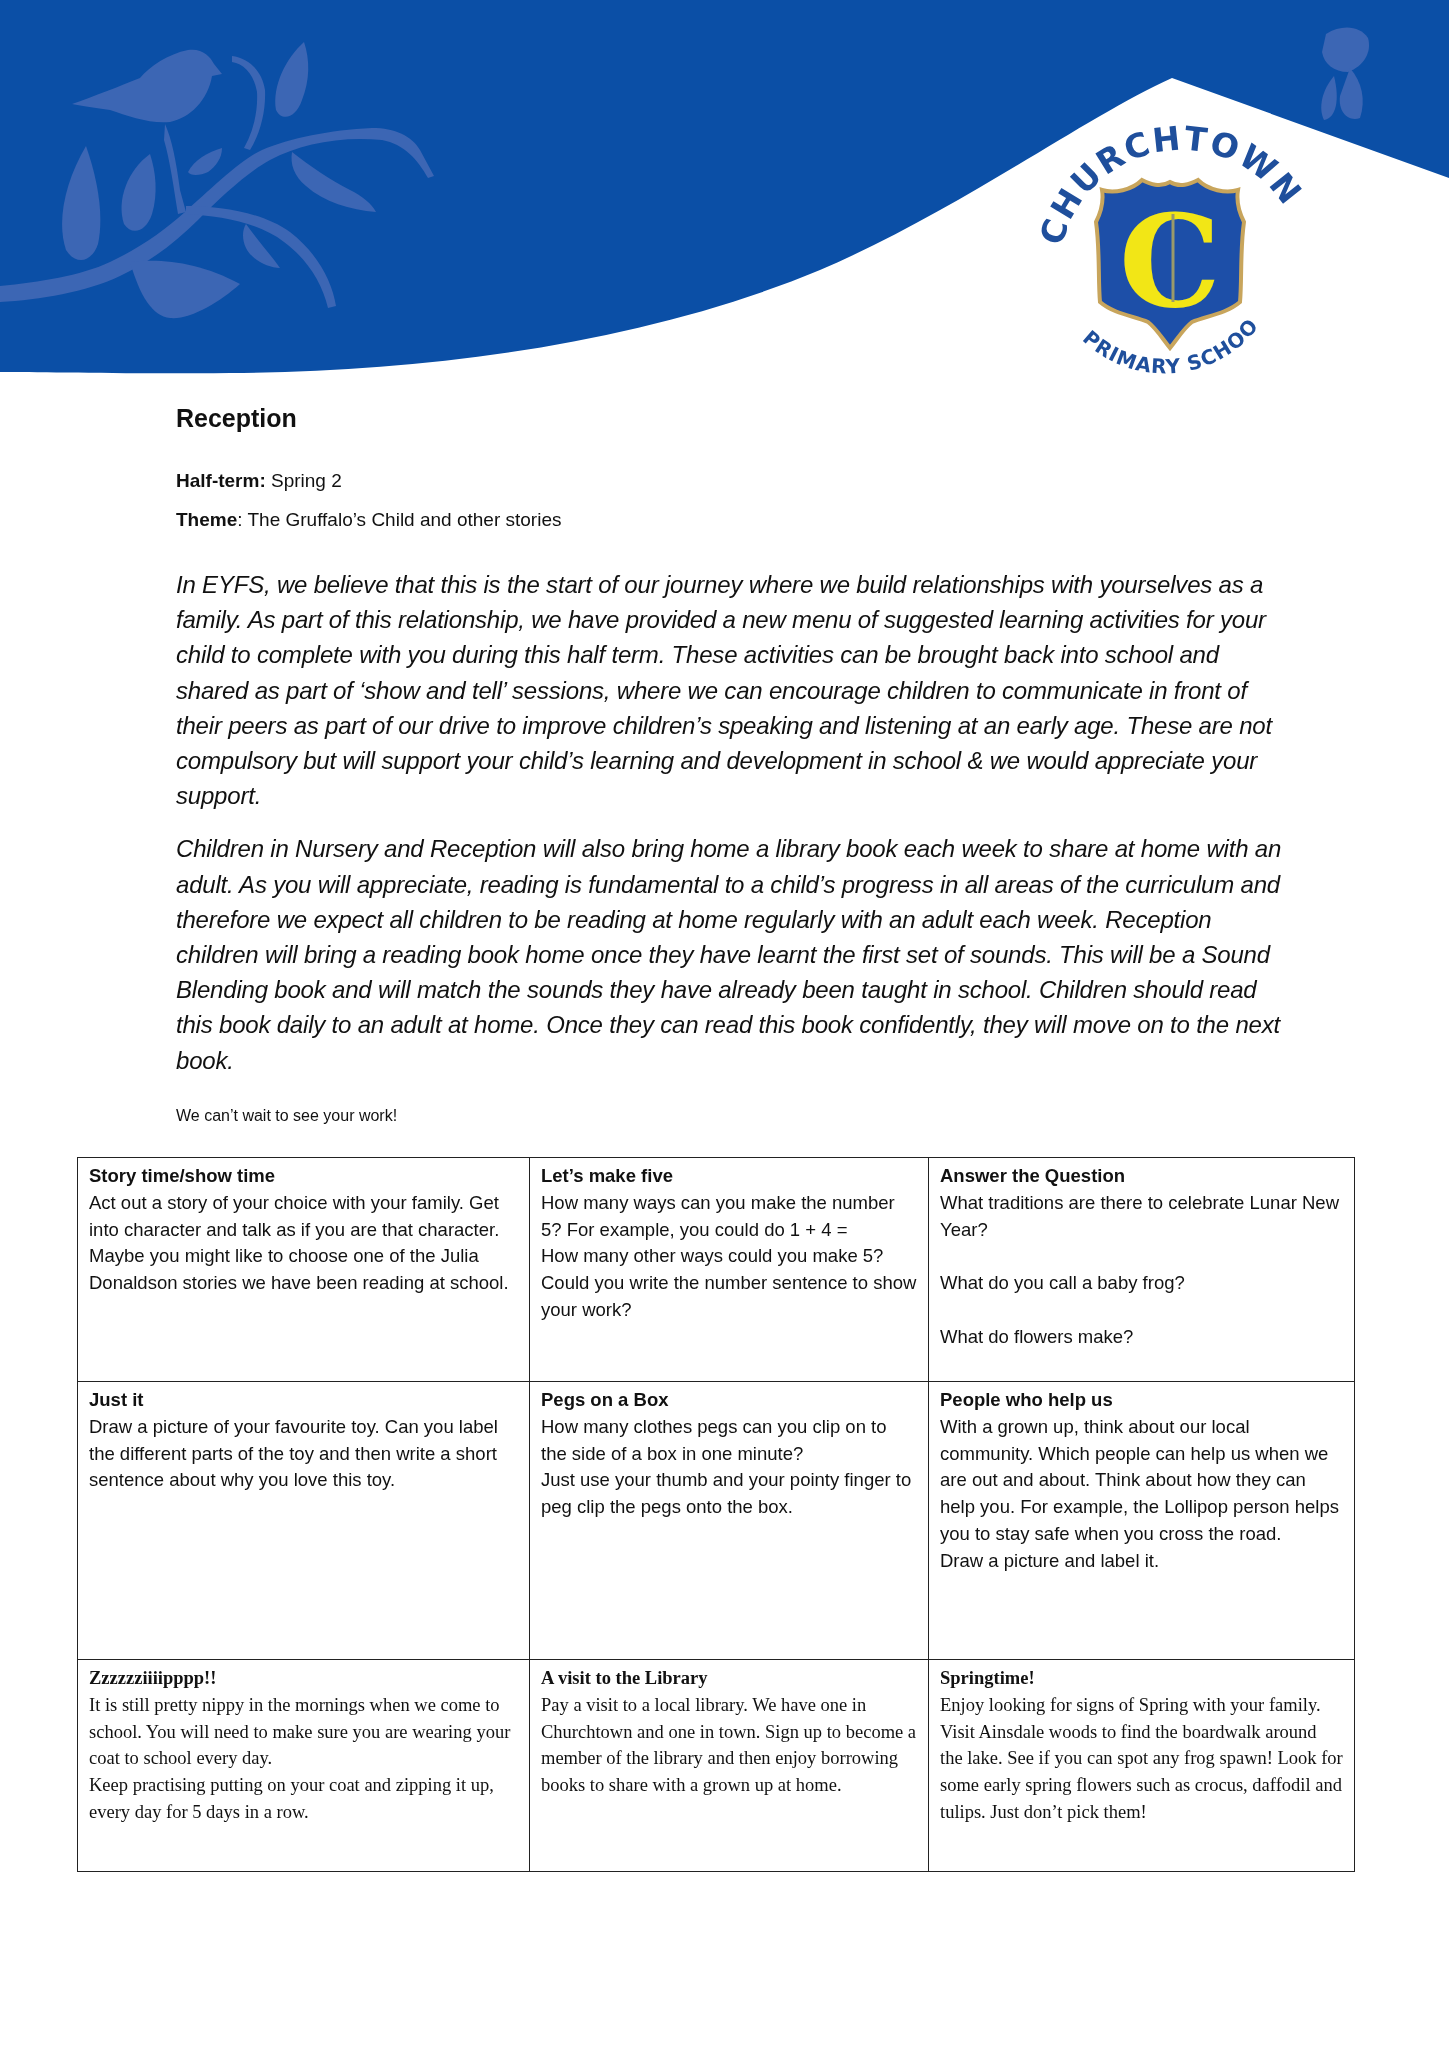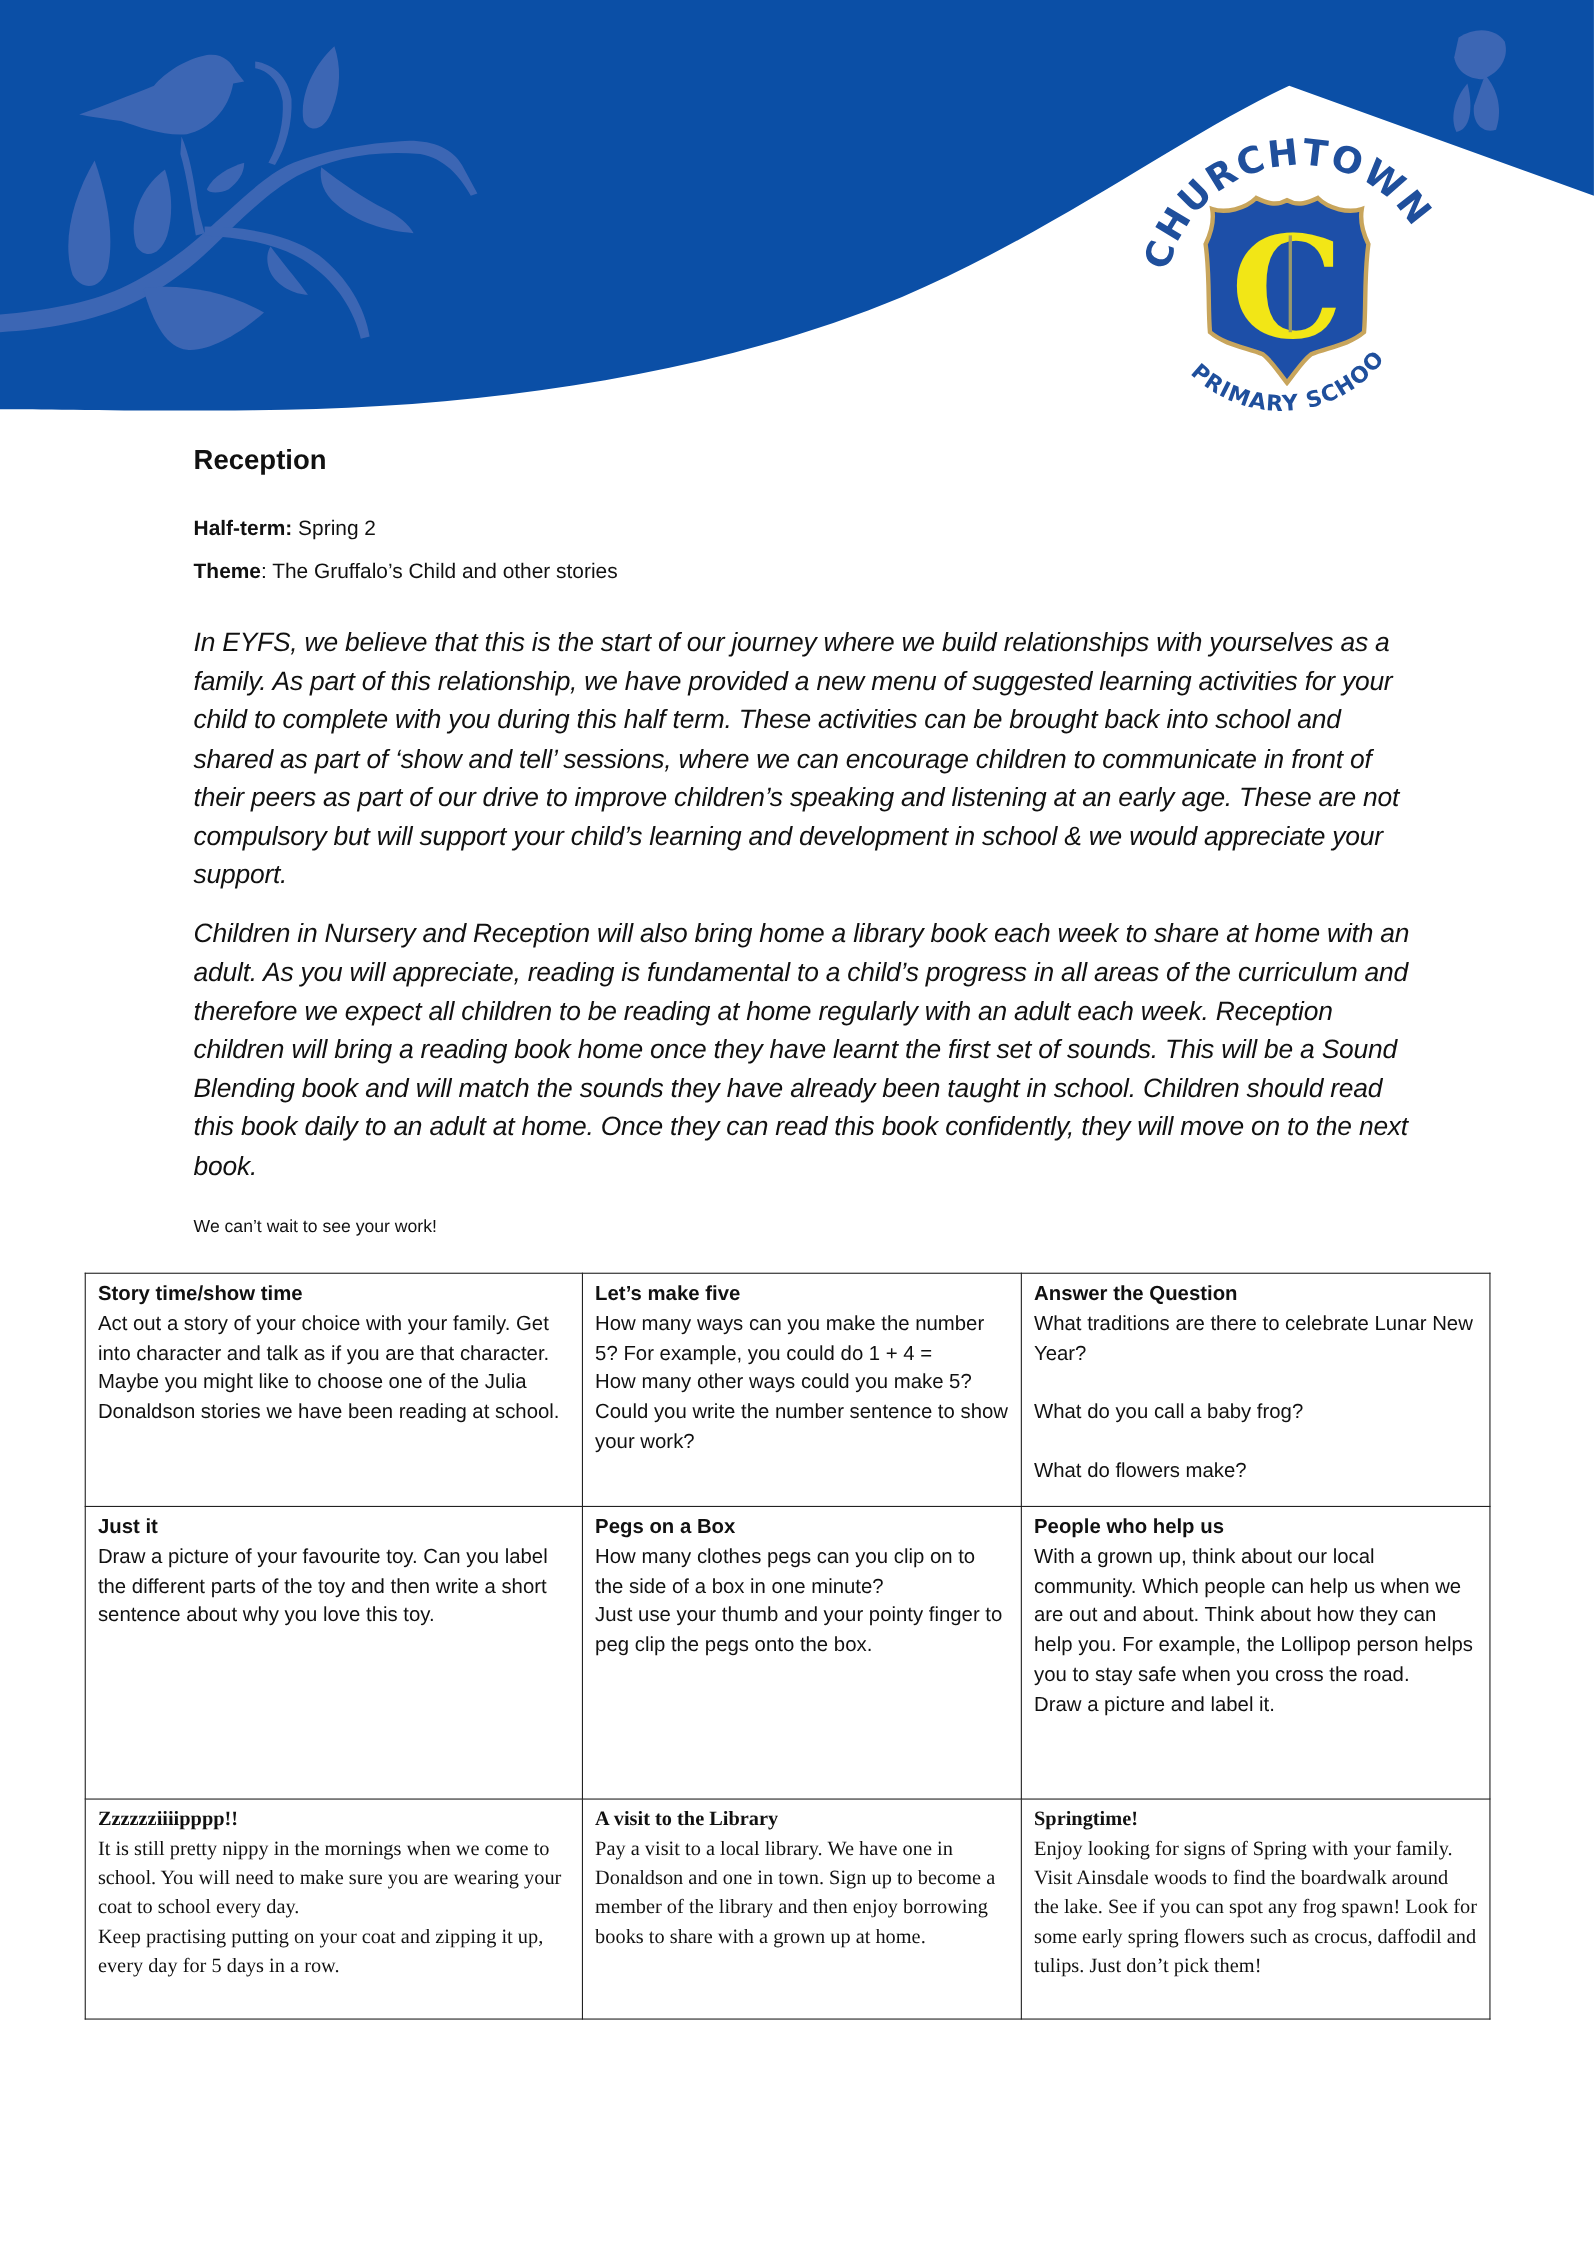--- a/index.html
+++ b/index.html
@@ -17,21 +17,21 @@
   .meta b { font-weight: bold; }
   .para { font-size: 24px; line-height: 35.2px; margin: 28px 0 0 0; letter-spacing: -0.2px; font-style: italic; }
   .para2 { margin-top: 18px; }
   .closing { font-size: 16px; margin-top: 20px; line-height: 35px; }
 
   table.activities {
     position: absolute; left: 77px; top: 1157px; width: 1277px;
     border-collapse: collapse; table-layout: fixed;
   }
   table.activities td {
-    border: 1.5px solid #222; vertical-align: top; padding: 5px 11px 4px 11px;
+    border: 1.5px solid #222; vertical-align: top; padding: 5px 11px 16px 11px;
     font-size: 18.5px; line-height: 26.8px;
   }
   table.activities col.c1 { width: 452px; }
   table.activities col.c2 { width: 399px; }
   table.activities col.c3 { width: 426px; }
   tr.r1 td { height: 202px; }
   tr.r2 td { height: 256px; }
   tr.r3 td { height: 190px; font-family: Liberation Serif, serif; }
   .cell-title { font-weight: bold; display: block; }
   .cell-body { white-space: pre-line; display: block; }
@@ -148,21 +148,21 @@
     </td>
   </tr>
   <tr class="r3">
     <td>
       <span class="cell-title">Zzzzzziiiipppp!!</span>
       <span class="cell-body">It is still pretty nippy in the mornings when we come to school. You will need to make sure you are wearing your coat to school every day.
 Keep practising putting on your coat and zipping it up, every day for 5 days in a row.</span>
     </td>
     <td>
       <span class="cell-title">A visit to the Library</span>
-      <span class="cell-body">Pay a visit to a local library. We have one in Donaldson and one in town. Sign up to become a member of the library and then enjoy borrowing books to share with a grown up at home.</span>
+      <span class="cell-body">Pay a visit to a local library. We have one in Churchtown and one in town. Sign up to become a member of the library and then enjoy borrowing books to share with a grown up at home.</span>
     </td>
     <td>
       <span class="cell-title">Springtime!</span>
       <span class="cell-body">Enjoy looking for signs of Spring with your family. Visit Ainsdale woods to find the boardwalk around the lake. See if you can spot any frog spawn! Look for some early spring flowers such as crocus, daffodil and tulips. Just don’t pick them!</span>
     </td>
   </tr>
 </tbody>
   </table>
 
 </body></html>

